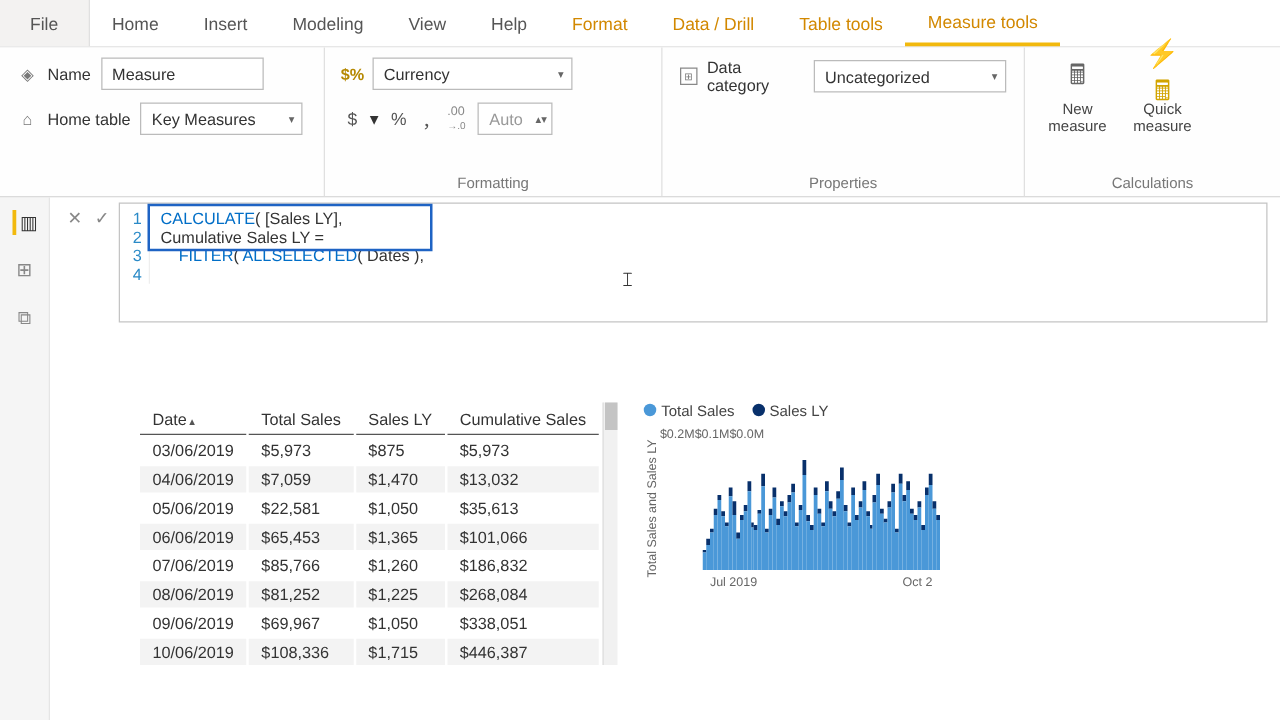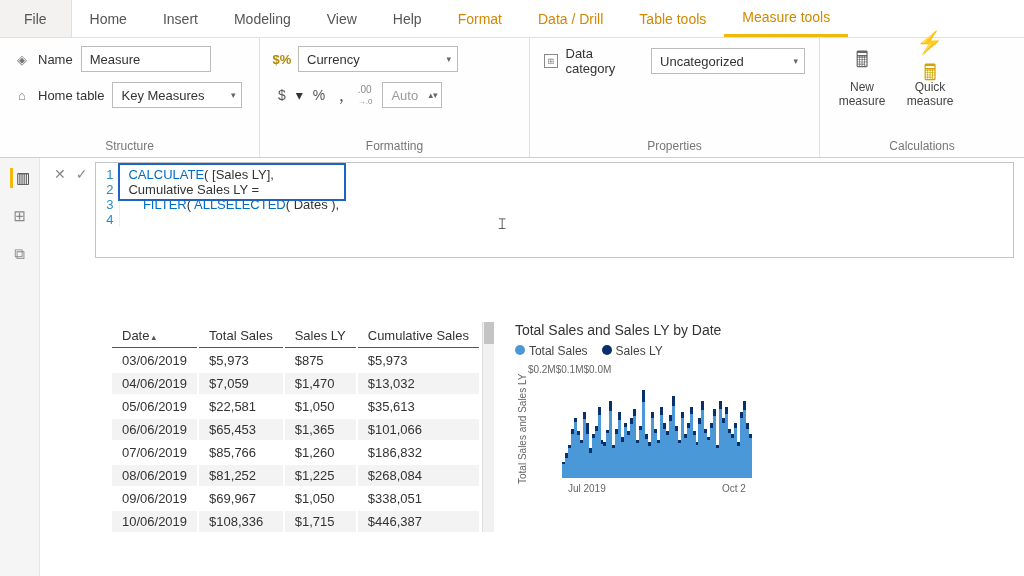--- a/index.html
+++ b/index.html
@@ -100,21 +100,20 @@
       </div>
       <div class="rg-row">
         <span class="icon">⌂</span>
         <span>Home table</span>
         <div class="input-box" style="width:130px">
             <span>Key Measures</span>
             <span class="caret">▾</span>
           </div>
       </div>
     </div>
-    <div class="rg-label">Structure</div>
   </div>
 
   <div class="ribbon-group" style="width:270px">
     <div class="rg-rows">
       <div class="rg-row">
         <span class="icon" style="color:#b58800">
             <b>$%</b>
           </span>
         <div class="input-box" style="width:160px">
             <span>Currency</span>
@@ -254,21 +253,20 @@
               <td class="num">$1,715</td>
               <td class="num">$446,387</td>
             </tr>
           </tbody>
       </table>
       <div class="scroll-track">
         <div class="scroll-thumb"></div>
       </div>
 
       <div class="chart-area">
-        <div class="chart-title">Total Sales and Sales LY by Date</div>
         <div class="legend">
           <span><span class="dot" id="dot0" style="background: rgb(74, 152, 216);"></span><span id="lg0">Total Sales</span></span>
           <span><span class="dot" id="dot1" style="background: rgb(8, 48, 107);"></span><span id="lg1">Sales LY</span></span>
         </div>
         <div class="chart-plot">
           <div class="y-axis-label">Total Sales and Sales LY</div>
           <div style="width:34px"></div>
           <div class="plot-box">
             <div class="y-ticks" id="yticks">
                 <span>$0.2M</span>

